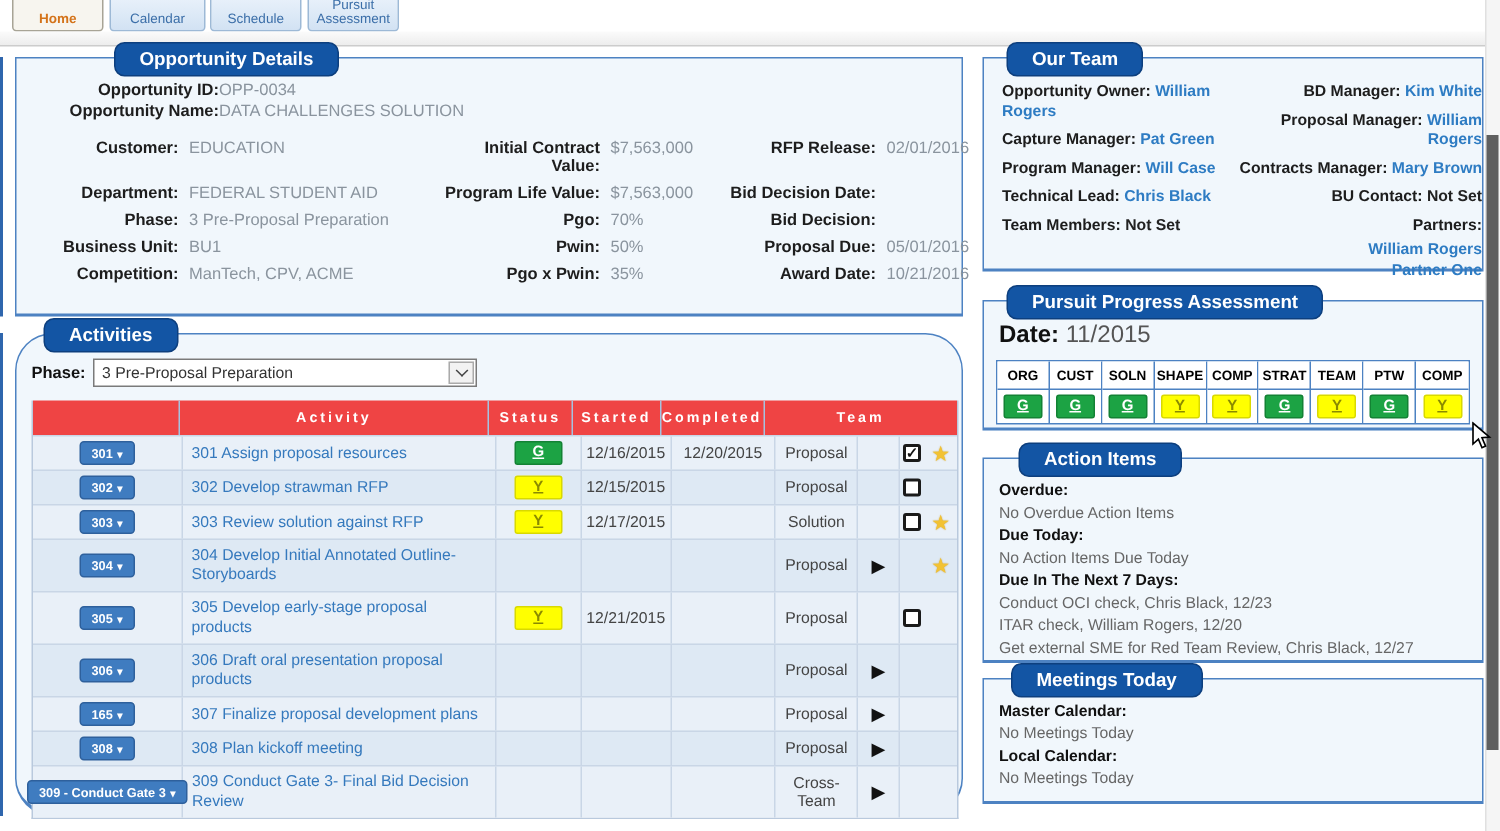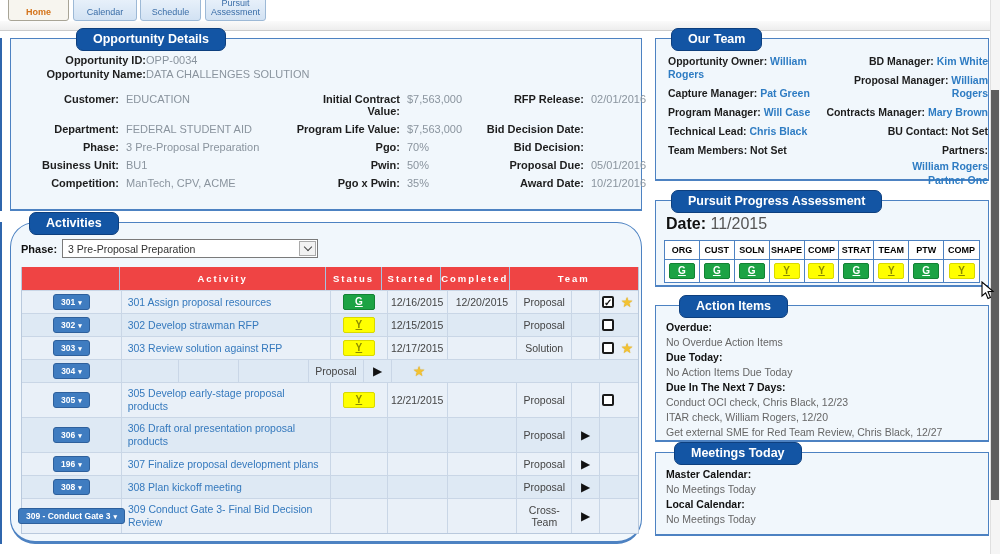--- a/index.html
+++ b/index.html
@@ -248,20 +248,23 @@
             <div class="cb"></div>
           </div>
           <div class="ac nob w-star">
             <span class="star">★</span>
           </div>
         </div>
         <div class="arow even">
           <div class="ac w-btn">
             <button class="actbtn"><span>304</span><span class="caret">▾</span></button>
           </div>
+          <div class="ac name w-name">
+            <a href="#">304 Develop Initial Annotated Outline- Storyboards</a>
+          </div>
           <div class="ac w-status"></div>
           <div class="ac w-started"></div>
           <div class="ac w-completed"></div>
           <div class="ac w-team">Proposal</div>
           <div class="ac w-play">
             <span class="play">▶</span>
           </div>
           <div class="ac nob w-chk"></div>
           <div class="ac nob w-star">
             <span class="star">★</span>
@@ -298,21 +301,21 @@
           <div class="ac w-completed"></div>
           <div class="ac w-team">Proposal</div>
           <div class="ac w-play">
             <span class="play">▶</span>
           </div>
           <div class="ac nob w-chk"></div>
           <div class="ac nob w-star"></div>
         </div>
         <div class="arow odd">
           <div class="ac w-btn">
-            <button class="actbtn"><span>196</span><span class="caret">▾</span></button>
+            <button class="actbtn"><span>165</span><span class="caret">▾</span></button>
           </div>
           <div class="ac name w-name">
             <a href="#">307 Finalize proposal development plans</a>
           </div>
           <div class="ac w-status"></div>
           <div class="ac w-started"></div>
           <div class="ac w-completed"></div>
           <div class="ac w-team">Proposal</div>
           <div class="ac w-play">
             <span class="play">▶</span>

